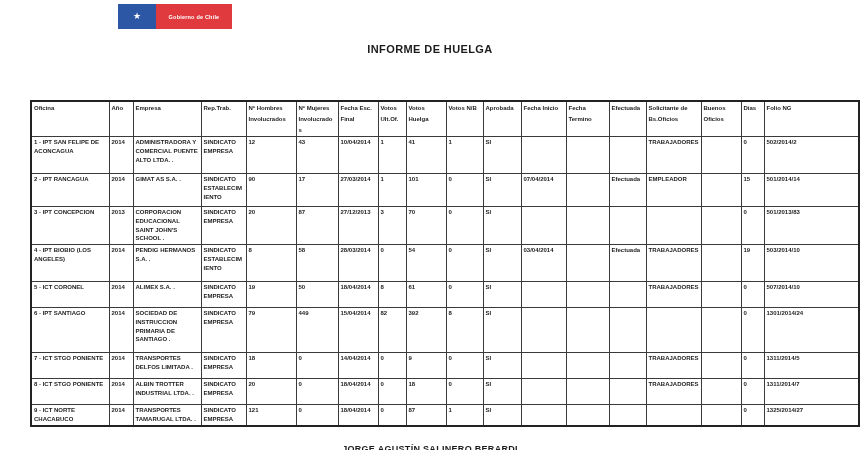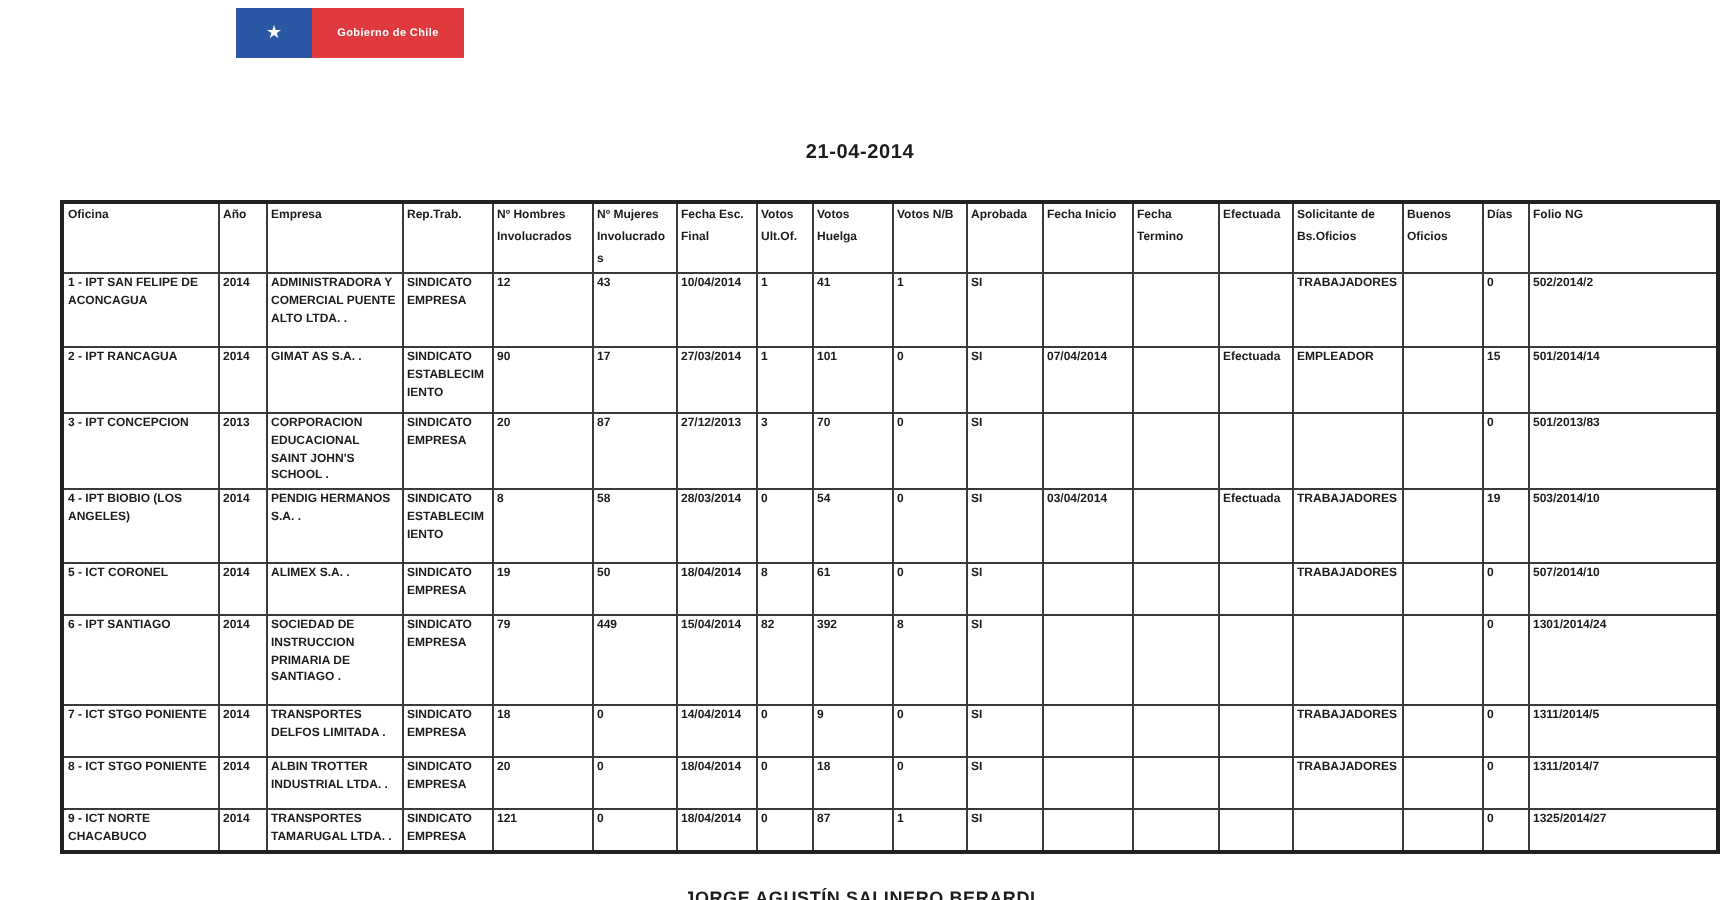--- a/index.html
+++ b/index.html
@@ -47,21 +47,21 @@
 
   <div class="logo">
     <div class="logo-blue" style="background: rgb(43, 87, 165);">
       <span class="logo-star">★</span>
     </div>
     <div class="logo-red" style="background: rgb(225, 58, 62);">
       <span>Gobierno de Chile</span>
     </div>
   </div>
 
-  <div class="date">21-04-2014</div>
+  <div class="title">INFORME DE HUELGA</div>
 
   <table class="report">
     <colgroup>
       <col style="width:78px">
         <col style="width:24px">
         <col style="width:68px">
       <col style="width:45px">
         <col style="width:50px">
         <col style="width:42px">
       <col style="width:40px">

